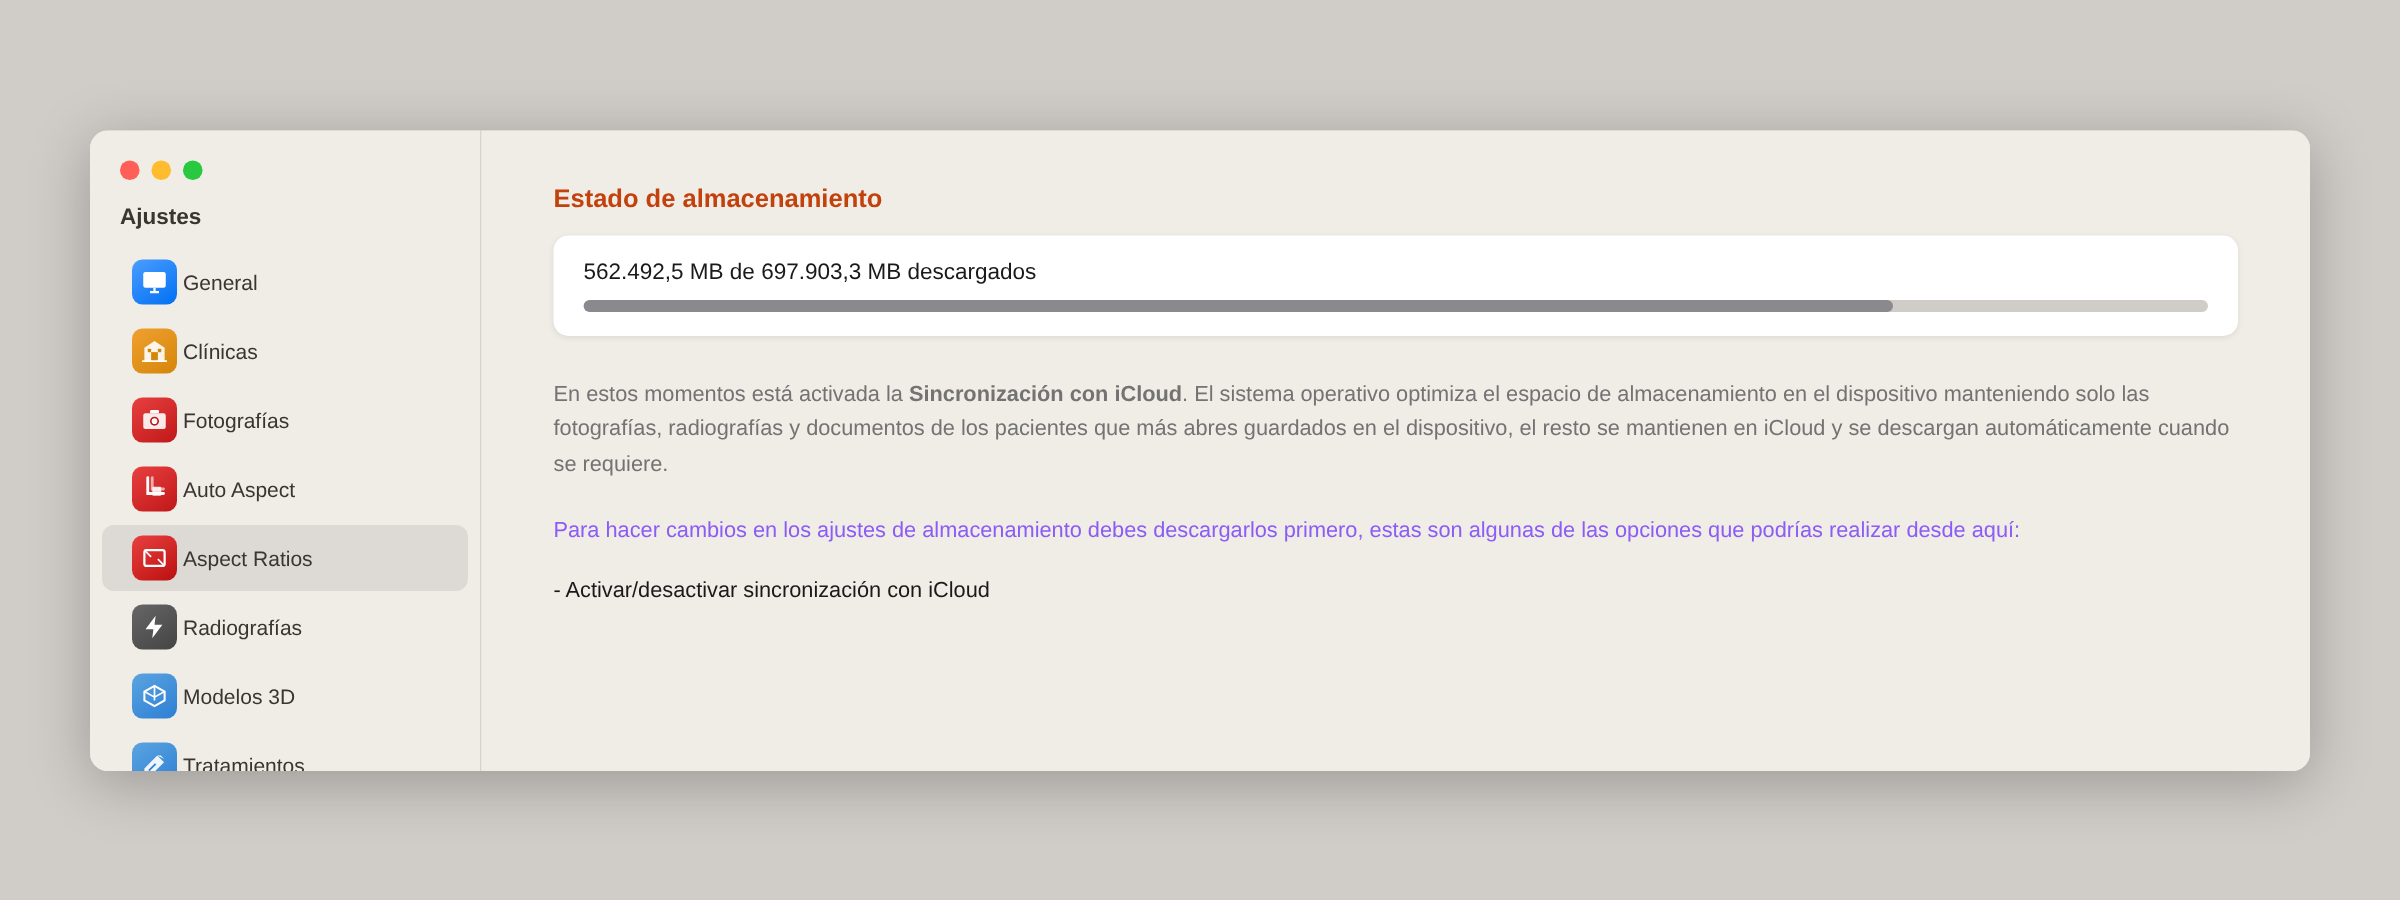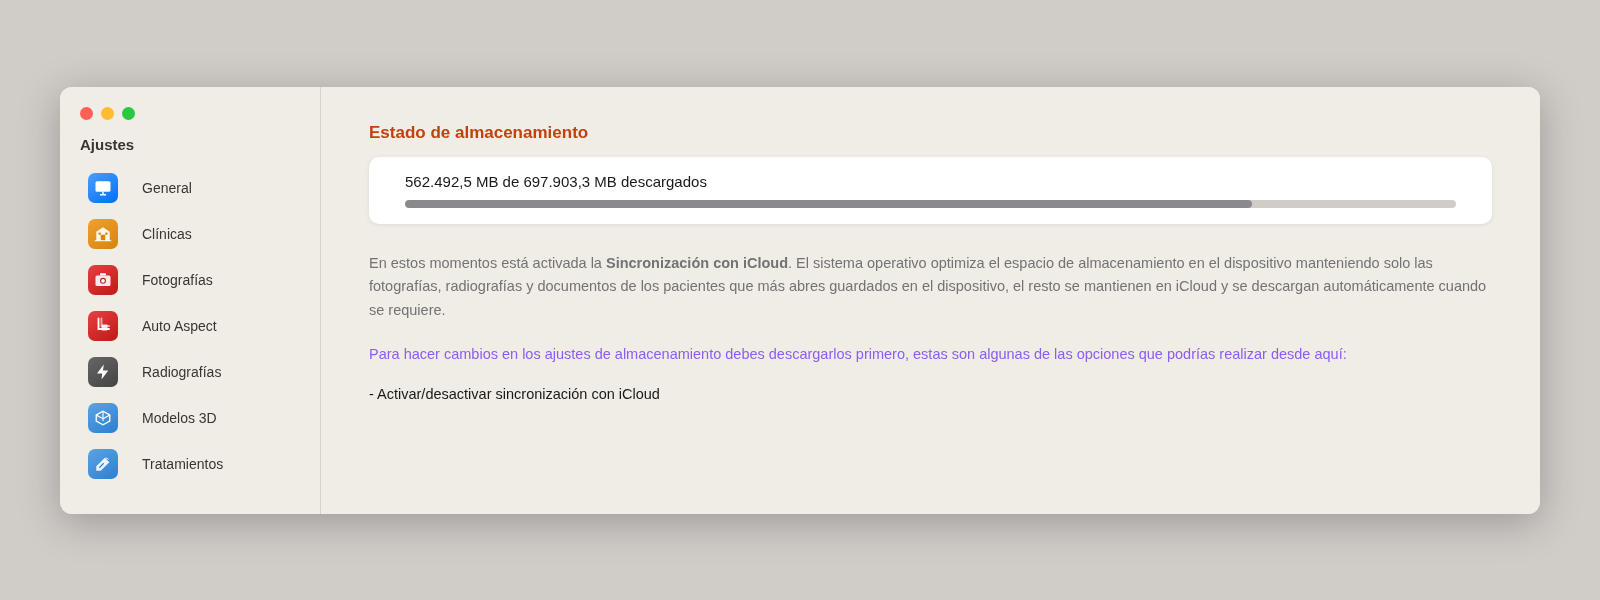--- a/index.html
+++ b/index.html
@@ -53,21 +53,21 @@
     .sidebar-title {
       padding: 0 20px 12px 20px;
       font-size: 15px;
       font-weight: 600;
       color: #3a3530;
     }
 
     .sidebar-item {
       display: flex;
       align-items: center;
-      gap: 24px;
+      gap: 4px;
       padding: 7px 20px;
       cursor: pointer;
       border-radius: 8px;
       margin: 1px 8px;
     }
 
     .sidebar-item.active {
       background: rgba(0,0,0,0.08);
     }
 
@@ -121,21 +121,21 @@
     .section-title {
       font-size: 17px;
       font-weight: 700;
       color: #c2410c;
       margin-bottom: 14px;
     }
 
     .storage-box {
       background: white;
       border-radius: 10px;
-      padding: 16px 36px;
+      padding: 16px 20px;
       margin-bottom: 28px;
       box-shadow: 0 1px 4px rgba(0,0,0,0.08);
     }
 
     .storage-text {
       font-size: 15px;
       color: #1a1a1a;
       margin-bottom: 10px;
     }
 
@@ -230,20 +230,29 @@
       <div class="item-icon icon-autorecorte">
         <svg viewBox="0 0 24 24" xmlns="http://www.w3.org/2000/svg">
             <path d="M6 2v14h14" stroke="white" stroke-width="2.5" fill="none" stroke-linecap="round"></path>
             <path d="M10 2v10h10" stroke="white" stroke-width="2.5" fill="none" stroke-linecap="round" opacity="0.6"></path>
             <rect x="10" y="10" width="8" height="8" rx="1" fill="white" opacity="0.85"></rect>
           </svg>
       </div>
       <span class="item-label">Auto Aspect</span>
     </div>
 
+    <div class="sidebar-item active">
+      <div class="item-icon icon-aspectratios">
+        <svg viewBox="0 0 24 24" xmlns="http://www.w3.org/2000/svg">
+            <rect x="3" y="5" width="18" height="14" rx="2" stroke="white" stroke-width="2" fill="none"></rect>
+            <path d="M3 5l6 6M21 19l-6-6" stroke="white" stroke-width="1.5"></path>
+          </svg>
+      </div>
+      <span class="item-label">Aspect Ratios</span>
+    </div>
 
     <div class="sidebar-item">
       <div class="item-icon icon-radiografias">
         <svg viewBox="0 0 24 24" xmlns="http://www.w3.org/2000/svg">
             <path d="M13 2L4 14h7l-1 8 9-12h-7z" fill="white"></path>
           </svg>
       </div>
       <span class="item-label">Radiografías</span>
     </div>
 

